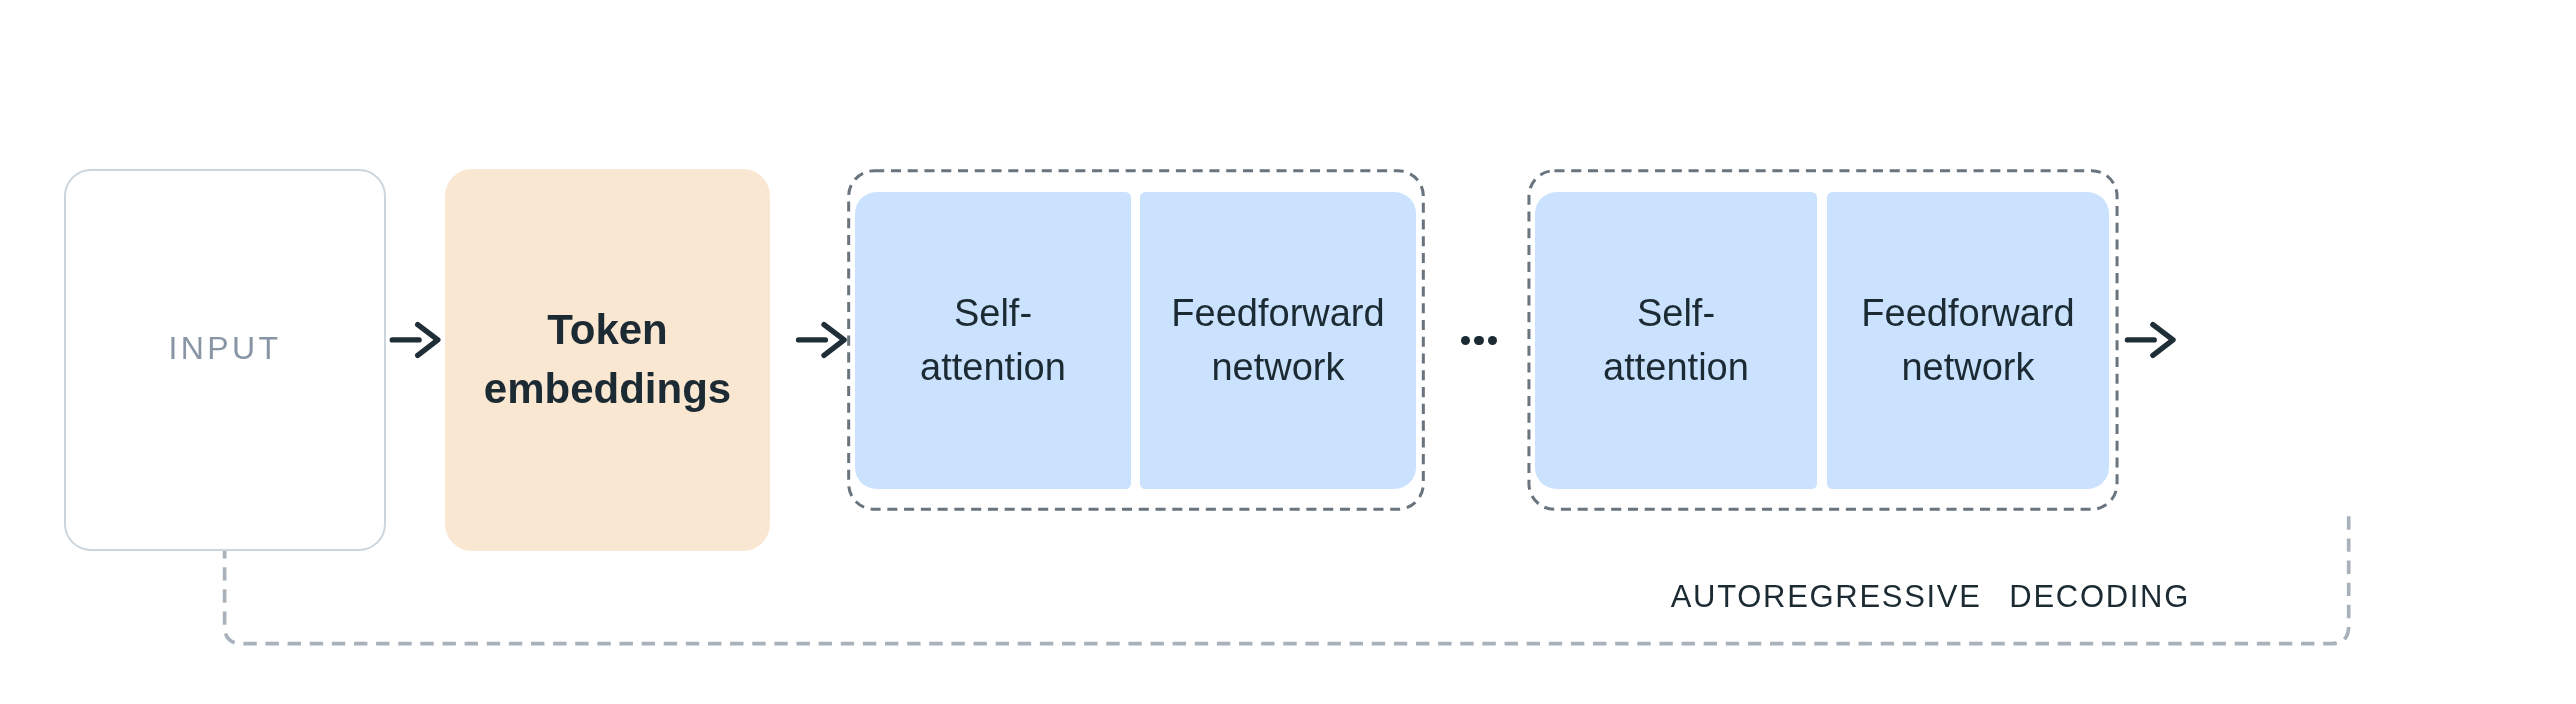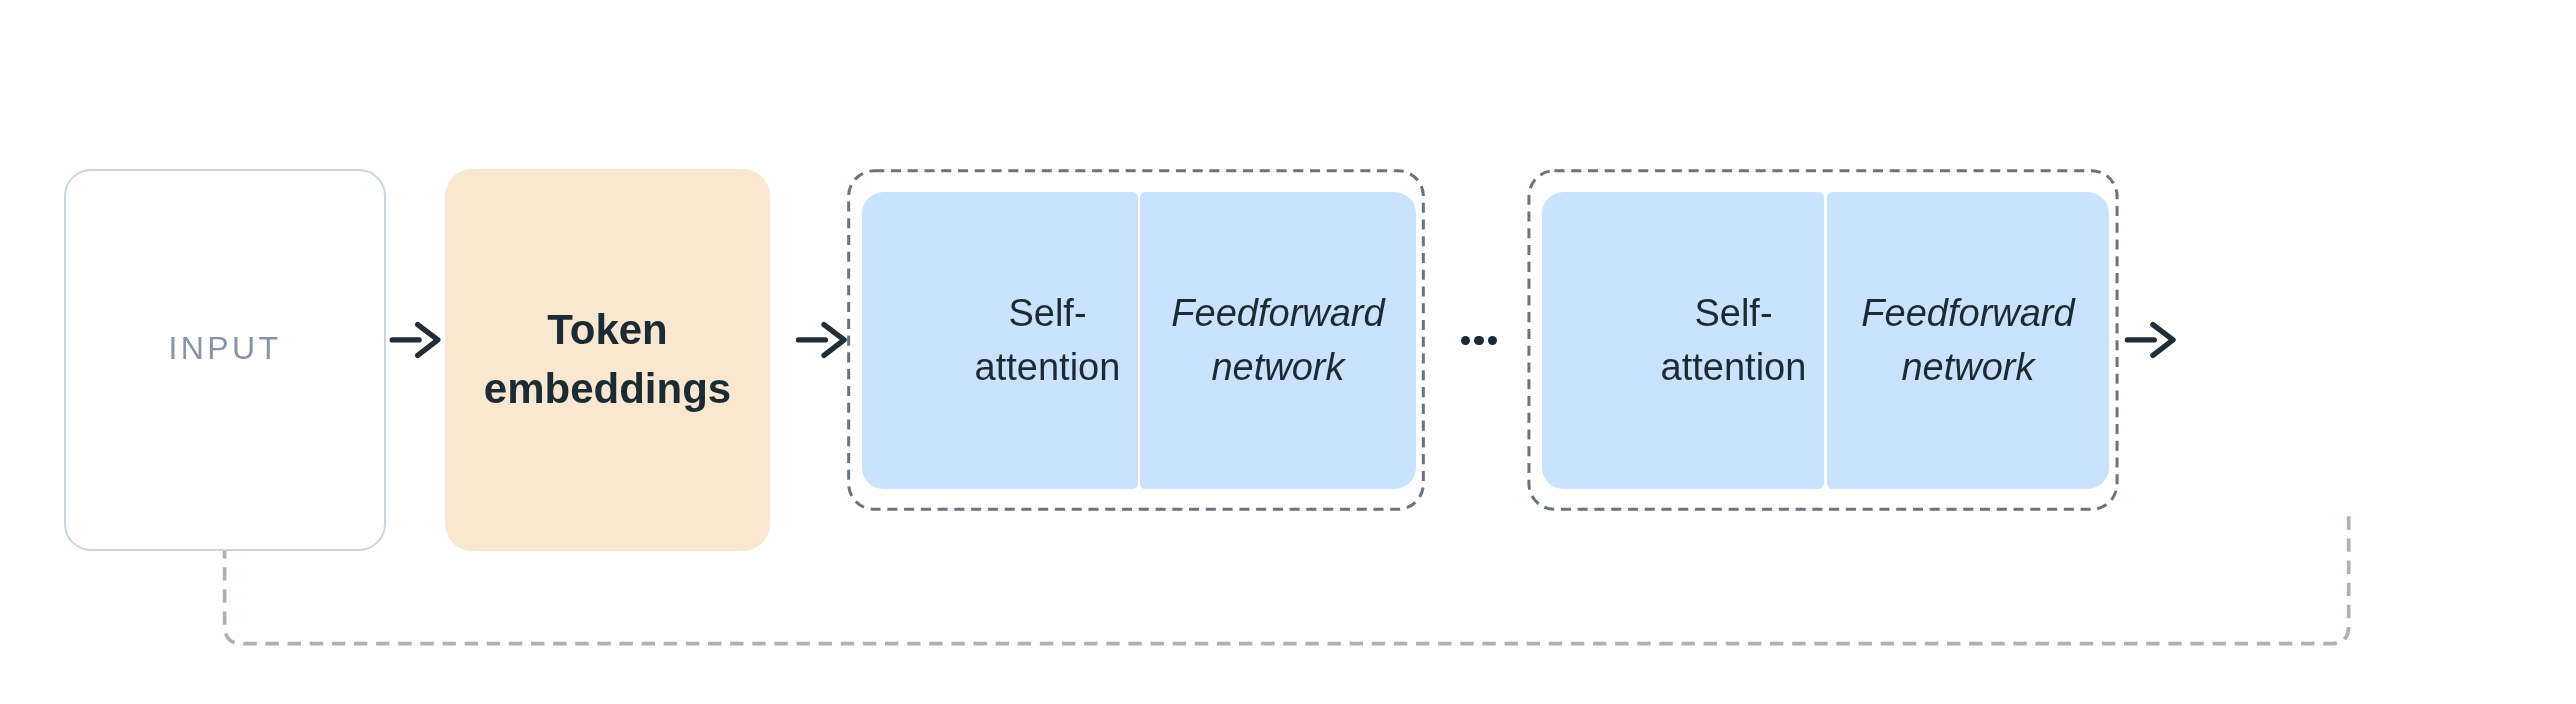--- a/index.html
+++ b/index.html
@@ -50,29 +50,29 @@
   .transformer-group{position:absolute;top:169px;height:342px;}
   .group-1{left:847px;width:578px;}
   .group-2{left:1527px;width:592px;}
   .group-border{position:absolute;left:0;top:0;width:100%;height:100%;}
   .group-border-rect{fill:none;stroke:var(--group-border);stroke-width:4.5;stroke-dasharray:15 10;}
 
   .sub-box{
     position:absolute;top:23px;height:297px;background:var(--attention-bg);
     display:flex;align-items:center;justify-content:center;text-align:center;
   }
-  .sub-box.first{left:15px;border-radius:21.5px 5.4px 5.4px 21.5px;justify-content:flex-end;}
+  .sub-box.first{left:8px;border-radius:21.5px 5.4px 5.4px 21.5px;}
   .sub-box.second{border-radius:5.4px 21.5px 21.5px 5.4px;}
   .group-1 .sub-box{width:276px;}
   .group-1 .sub-box.second{left:293px;}
   .group-2 .sub-box{width:282px;}
   .group-2 .sub-box.second{left:300px;}
   .sub-title{font-size:38px;font-weight:400;line-height:1.42;color:var(--text-dark);}
   .sub-title.narrow{max-width:181px;}
-  .sub-title.wide{max-width:235px;font-style:italic;}
+  .sub-title.wide{max-width:235px;}
 
   .ellipsis{
     position:absolute;left:1461px;top:336px;width:36px;height:9.4px;
     display:flex;justify-content:space-between;align-items:center;
   }
   .ellipsis .dot{width:9.4px;height:9.4px;border-radius:50%;background:var(--text-dark);}
 
   .loop-label{
     position:absolute;right:386px;top:578px;
     font-size:31px;font-weight:500;letter-spacing:1.7px;word-spacing:17.4px;
@@ -144,15 +144,16 @@
     </svg>
     <div class="sub-box first">
       <div class="sub-title narrow">Self-attention</div>
     </div>
     <div class="sub-box second">
       <div class="sub-title wide">Feedforward network</div>
     </div>
   </div>
 
 
+  <div class="loop-label">AUTOREGRESSIVE DECODING</div>
 
 </div>
 
 
 </body></html>

